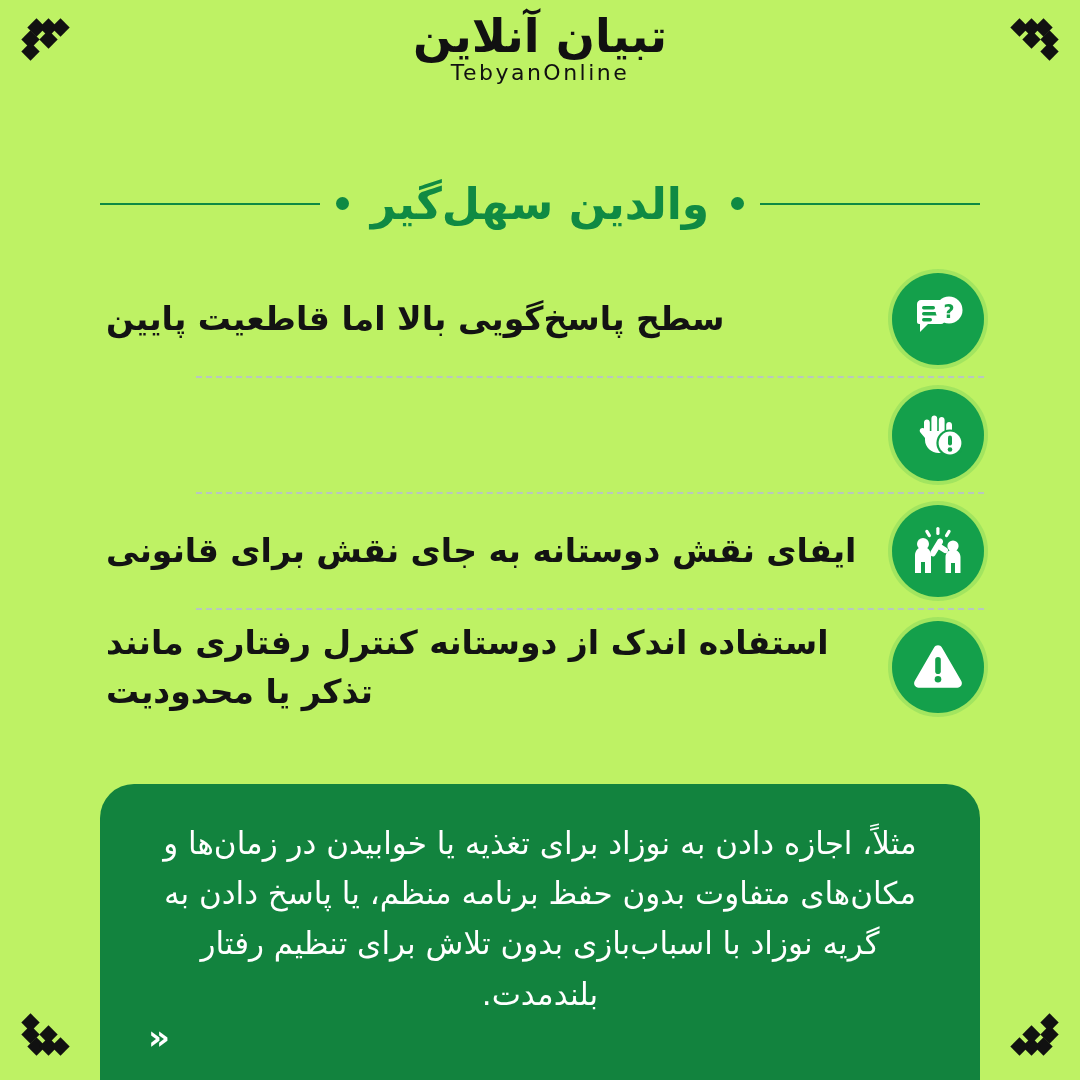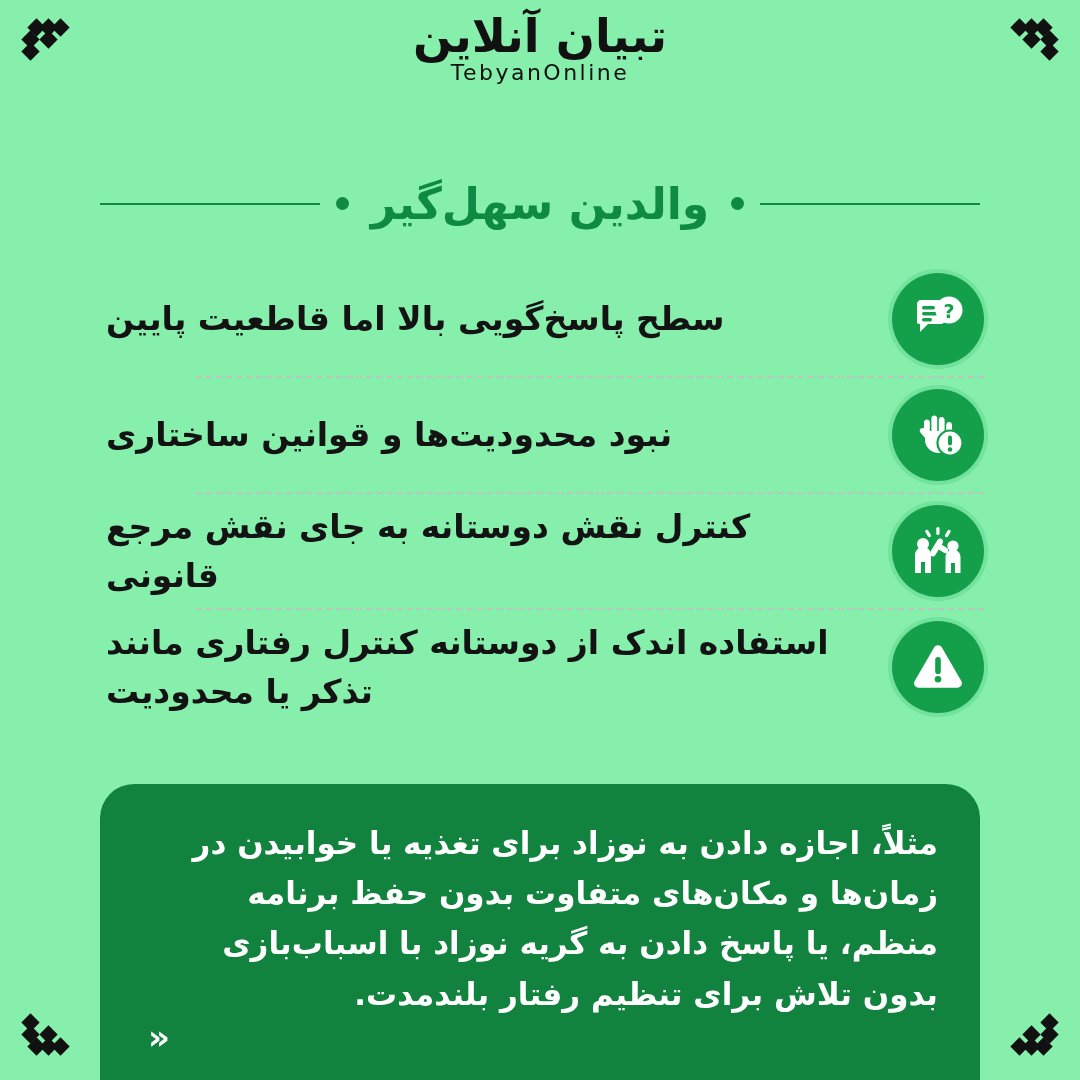--- a/index.html
+++ b/index.html
@@ -14,21 +14,21 @@
     font-family: "DejaVu Sans", "Liberation Sans", sans-serif;
     overflow: hidden;
     position: relative;
     direction: rtl;
   }
 
   .page {
     position: relative;
     width: 1080px;
     height: 1080px;
-    background: #86efac;
+    background: #bef264;
     overflow: hidden;
   }
 
   
   .corner {
     position: absolute;
     width: 56px;
     height: 56px;
   }
   .corner-tl { top: 16px; left: 18px; }
@@ -150,23 +150,23 @@
     bottom: 0;
     background: #12833e;
     border-radius: 34px 34px 0 0;
     padding: 34px 42px 26px 42px;
     box-sizing: border-box;
     color: #ffffff;
     direction: rtl;
   }
   .callout-text {
     font-size: 31px;
-    font-weight: bold;
+    font-weight: normal;
     line-height: 1.62;
-    text-align: right;
+    text-align: center;
     color: #ffffff;
   }
   .callout-chevron {
     position: absolute;
     left: 48px;
     bottom: 26px;
     color: #ffffff;
     font-size: 34px;
     font-weight: bold;
     line-height: 1;
@@ -261,42 +261,41 @@
     <div class="row">
       <div class="row-icon">
         <svg width="54" height="54" viewBox="0 0 54 54" xmlns="http://www.w3.org/2000/svg">
           <path fill="#ffffff" d="M13 24V14.5c0-1.6 1.3-2.9 2.9-2.9s2.9 1.3 2.9 2.9V23h1.6V10.5c0-1.6 1.3-2.9 2.9-2.9s2.9 1.3 2.9 2.9V23h1.6v-11c0-1.6 1.3-2.9 2.9-2.9s2.9 1.3 2.9 2.9V24h1.6v-7c0-1.6 1.3-2.9 2.9-2.9S41 15.4 41 17v15c0 7.5-5.6 13-13.2 13C20.4 45 14 39.3 14 32c0-1 0-2 0-2l-4.6-5.4c-1-1.2-.9-3 .3-4s3-.9 4 .3L13 24z"></path>
           <circle cx="39" cy="35" r="13.6" fill="#14a04b"></circle>
           <circle cx="39" cy="35" r="11.4" fill="#ffffff"></circle>
           <rect x="37" y="27.5" width="4" height="10" rx="2" fill="#14a04b"></rect>
           <circle cx="39" cy="41.5" r="2.3" fill="#14a04b"></circle>
         </svg>
       </div>
-      <div class="row-text">نبود محدودیت‌ها و قوانین ساختاری</div>
     </div>
 
     <div class="divider"></div>
 
     <div class="row">
       <div class="row-icon">
         <svg width="56" height="56" viewBox="0 0 56 56" xmlns="http://www.w3.org/2000/svg">
           <g fill="#ffffff">
             <rect x="26.3" y="4" width="3.2" height="8" rx="1.6"></rect>
             <rect x="16.5" y="6.5" width="3.2" height="8" rx="1.6" transform="rotate(-32 18.1 10.5)"></rect>
             <rect x="36.2" y="6.5" width="3.2" height="8" rx="1.6" transform="rotate(32 37.8 10.5)"></rect>
             <circle cx="13" cy="21" r="6"></circle>
             <path d="M5 32c0-4.4 3.6-8 8-8s8 3.6 8 8v18h-6V39h-4v11H5V32z"></path>
             <path d="M20.5 28.5l7-11.5c.9-1.5 2.8-1.9 4.2-1 1.4.9 1.8 2.8.9 4.2l-7.4 12c-.8 1.3-2.5 1.7-3.8.9-1.3-.8-1.7-2.5-.9-3.8z"></path>
             <circle cx="43" cy="23" r="5.6"></circle>
             <path d="M35.5 34c0-4.1 3.4-7.5 7.5-7.5s7.5 3.4 7.5 7.5v16h-5.5V40h-4v10h-5.5V34z"></path>
             <path d="M33.5 29.5l-7-4.5c-1.3-.9-1.7-2.6-.8-3.9.9-1.3 2.6-1.6 3.9-.8l7.3 4.8c1.3.9 1.6 2.6.7 3.9-.9 1.3-2.7 1.6-4 .6z"></path>
           </g>
         </svg>
       </div>
-      <div class="row-text">کنترل نقش دوستانه به جای نقش مرجع قانونی</div>
+      <div class="row-text">ایفای نقش دوستانه به جای نقش برای قانونی</div>
     </div>
 
     <div class="divider"></div>
 
     <div class="row">
       <div class="row-icon">
         <svg width="54" height="54" viewBox="0 0 54 54" xmlns="http://www.w3.org/2000/svg">
           <path fill="#ffffff" d="M23.1 7.5c1.7-3 6.1-3 7.8 0l19.4 33.6c1.7 3-.5 6.7-3.9 6.7H7.6c-3.4 0-5.6-3.7-3.9-6.7L23.1 7.5z"></path>
           <rect x="24.2" y="17" width="5.6" height="17" rx="2.8" fill="#14a04b"></rect>
           <circle cx="27" cy="39.3" r="3.3" fill="#14a04b"></circle>

